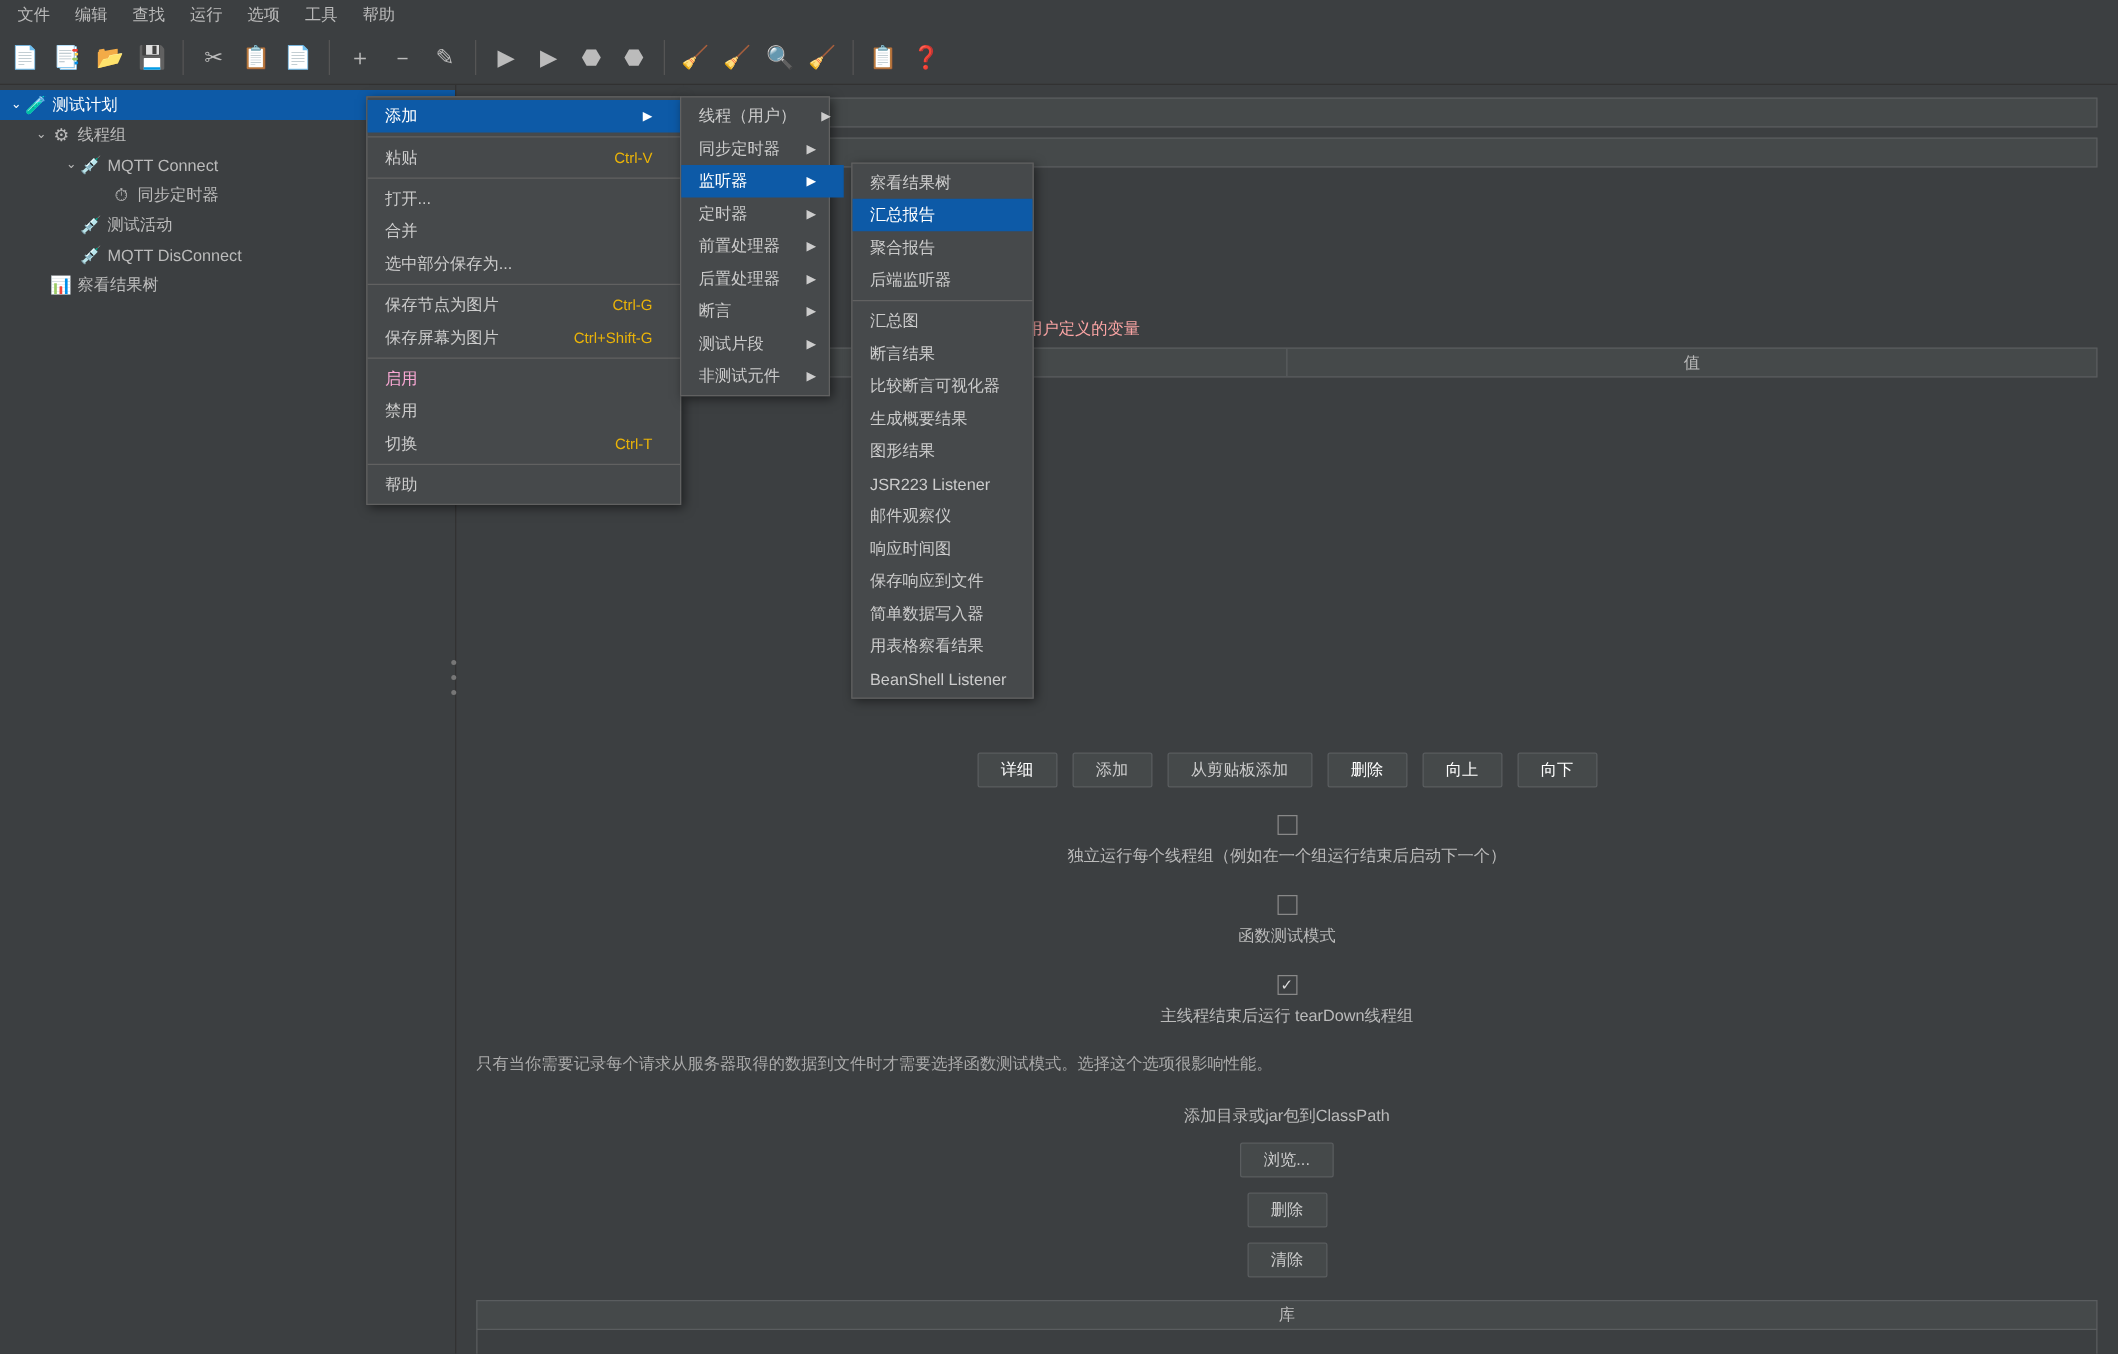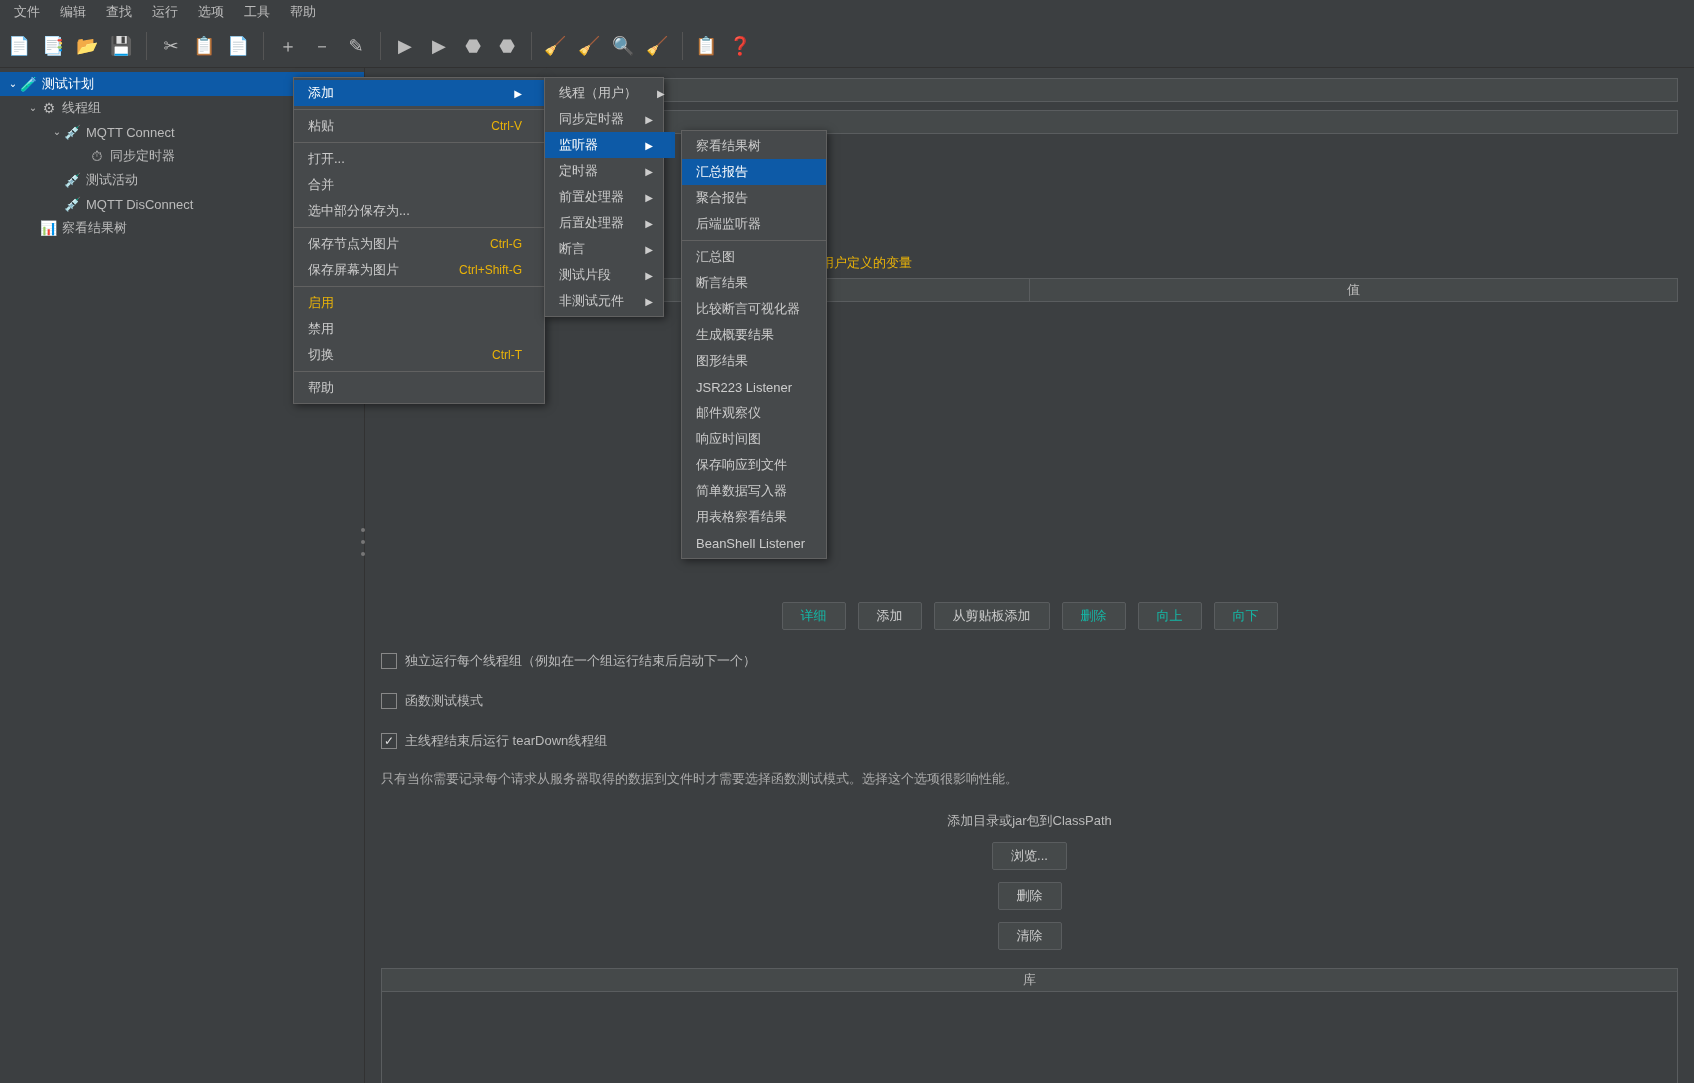--- a/index.html
+++ b/index.html
@@ -76,21 +76,21 @@
   padding: 10px 16px;
   position: relative;
 }
 
 .panel-input {
   width: 100%; height: 24px;
   background: #45494a; border: 1px solid #5a5d5f;
   margin-bottom: 8px;
 }
 
-.varlabel { margin: 120px 0 6px 440px; color:#eab308;}
+.varlabel { margin: 120px 0 6px 440px; color:#fca5a5;}
 
 .vartable {
   margin-top: 4px;
   display: flex;
   border: 1px solid #5a5d5f;
   background: #45494a;
   height: 24px;
 }
 .vartable > div {
   flex:1; text-align:center; line-height:22px;
@@ -102,23 +102,23 @@
   display:flex; justify-content:center; gap:12px;
   margin-top: 300px;
 }
 .btn {
   padding: 4px 18px;
   border: 1px solid #5a5d5f;
   background: #45494a;
   color: #ccc; cursor: pointer;
   border-radius: 2px;
 }
-.btn.disabled { color: #14b8a6; }
-
-.chkrow { display:flex; align-items:center; gap:8px; margin-top:22px; }
+.btn.disabled { color: #ffffff; }
+
+.chkrow { display:flex; align-items:center; gap:8px; margin-top:22px;flex-direction:column; }
 .chkbox {
   width:16px; height:16px; border:1px solid #888;
   display:flex; align-items:center; justify-content:center;
   font-size:12px; color:#ddd;
 }
 .chkbox.checked::after { content:"✓"; }
 
 .ftext { margin-top:20px; color:#aaa; }
 
 .cp-row { display:flex; align-items:center; gap:12px; margin-top:24px;flex-direction:column; }
@@ -140,21 +140,21 @@
 }
 .ctx .ci {
   display: flex; align-items: center; justify-content: space-between;
   padding: 4px 22px 4px 14px;
   min-width: 220px;
   height: 26px;
   cursor: pointer; color:#ccc;
   white-space: nowrap;
 }
 .ctx .ci.hl { background: #0d5aa7; color:#fff; }
-.ctx .ci.dis { color:#eab308; }
+.ctx .ci.dis { color:#f9a8d4; }
 .ctx .ci .arrow { font-size:10px; margin-left:20px;}
 .ctx .ci .shortcut { font-size:12px; color:#eab308; margin-left:30px;}
 .ctx .divider { height:1px; background:#616161; margin:3px 0;}
 
 #ctx1 { left: 293px; top: 77px; width: 252px;}
 #ctx2 { left: 544px; top: 77px; width: 120px;}
 #ctx2 .ci { min-width: 130px;}
 #ctx3 { left: 681px; top: 130px; width: 146px;}
 #ctx3 .ci { min-width: 140px;}
 </style>

